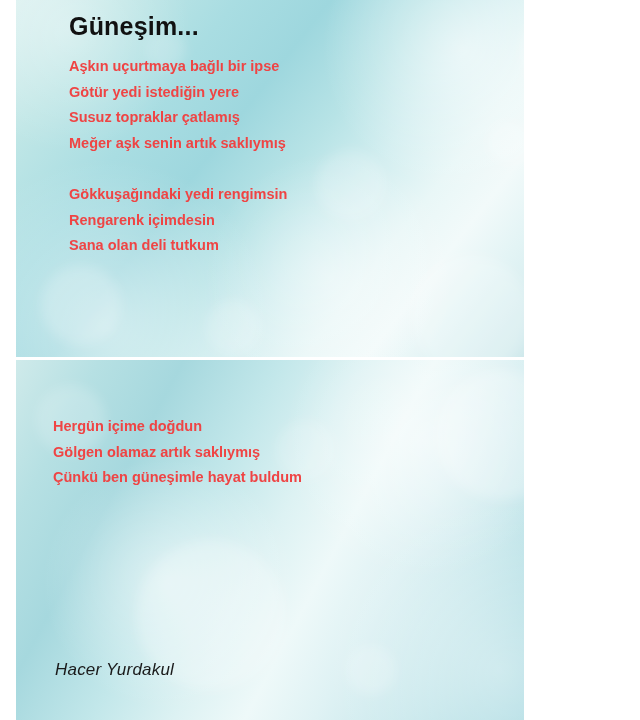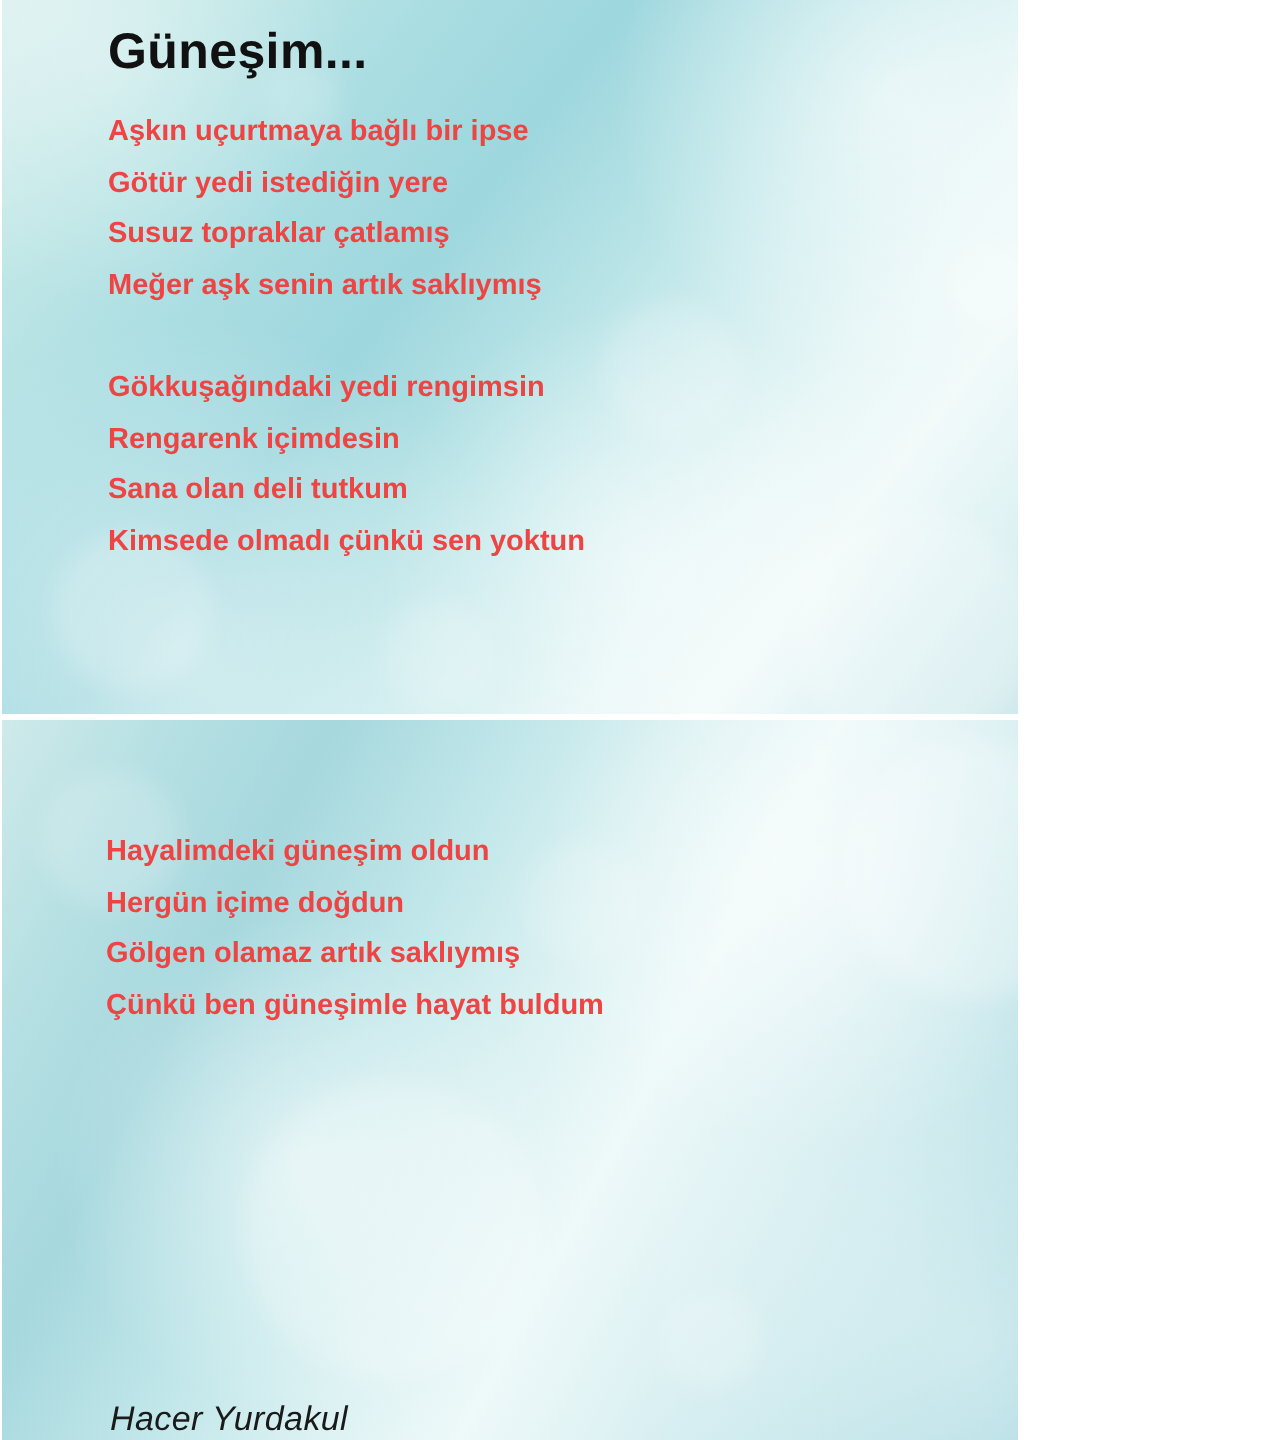--- a/index.html
+++ b/index.html
@@ -15,21 +15,21 @@
   }
   .page {
     position: relative;
     width: 640px;
     height: 720px;
     overflow: hidden;
   }
   
   .panel {
     position: absolute;
-    left: 1px;
+    left: 16px;
     width: 508px;
     overflow: hidden;
   }
   .panel-top {
     top: 0;
     height: 357px;
   }
   .panel-bottom {
     top: 360px;
     height: 360px;
@@ -127,21 +127,20 @@
 
   .author {
     position: absolute;
     left: 55px;
     top: 660px;
     font-size: 17px;
     font-style: italic;
     font-weight: normal;
     color: #1a1a1a;
     letter-spacing: 0.2px;
-    margin-top: 40px;
   }
   .panel-gap {
     position: absolute;
     left: 0;
     top: 357px;
     width: 640px;
     height: 3px;
     background: #ffffff;
   }
 </style>
@@ -168,40 +167,38 @@
         <div>Aşkın uçurtmaya bağlı bir ipse</div>
         <div>Götür yedi istediğin yere</div>
         <div>Susuz topraklar çatlamış</div>
         <div>Meğer aşk senin artık saklıymış</div>
       </div>
 
       <div class="stanza stanza-2">
         <div>Gökkuşağındaki yedi rengimsin</div>
         <div>Rengarenk içimdesin</div>
         <div>Sana olan deli tutkum</div>
-        <div>Kimsede olmadı çünkü sen yoktun</div>
       </div>
     </div>
   </div>
 
   <div class="panel-gap"></div>
 
   <div class="panel panel-bottom">
     <div class="bg"></div>
     <div class="bokeh c1"></div>
     <div class="bokeh c2"></div>
     <div class="bokeh c3"></div>
     <div class="bokeh c4"></div>
     <div class="bokeh c5"></div>
     <div class="bokeh c6"></div>
   </div>
 
   <div class="content">
     <div class="stanza stanza-3">
-      <div>Hayalimdeki güneşim oldun</div>
       <div>Hergün içime doğdun</div>
       <div>Gölgen olamaz artık saklıymış</div>
       <div>Çünkü ben güneşimle hayat buldum</div>
     </div>
     <div class="author">Hacer Yurdakul</div>
   </div>
 
 </div>
 
 </body></html>

